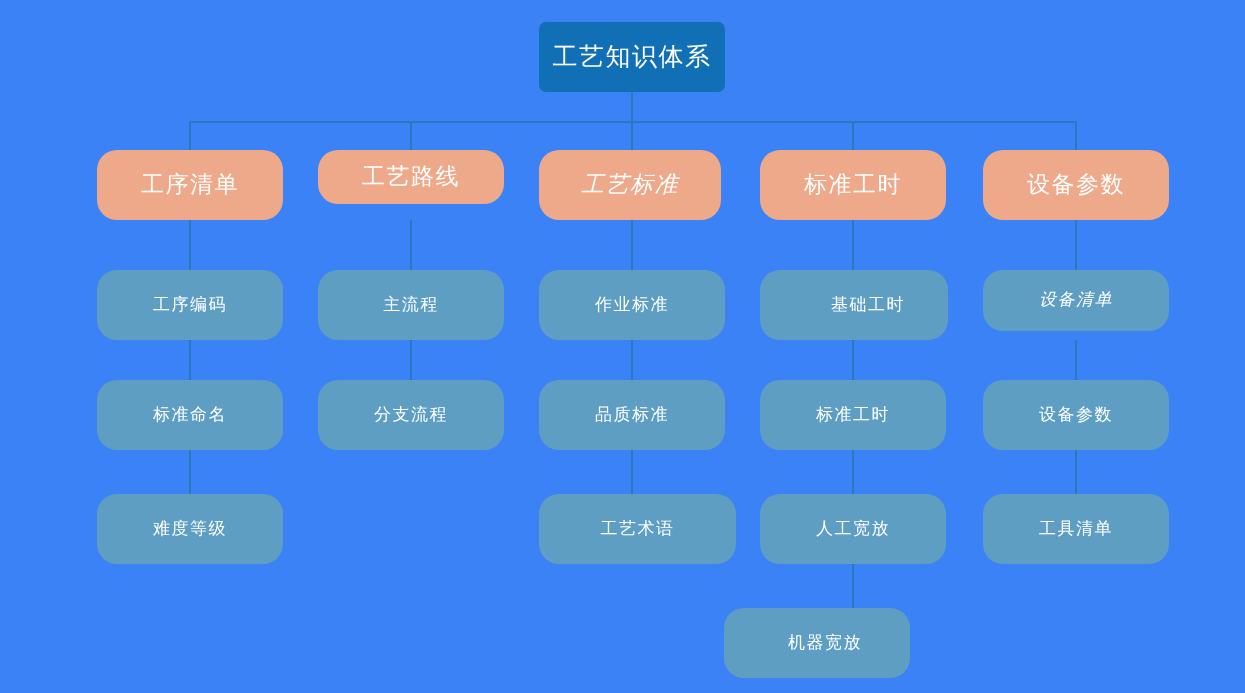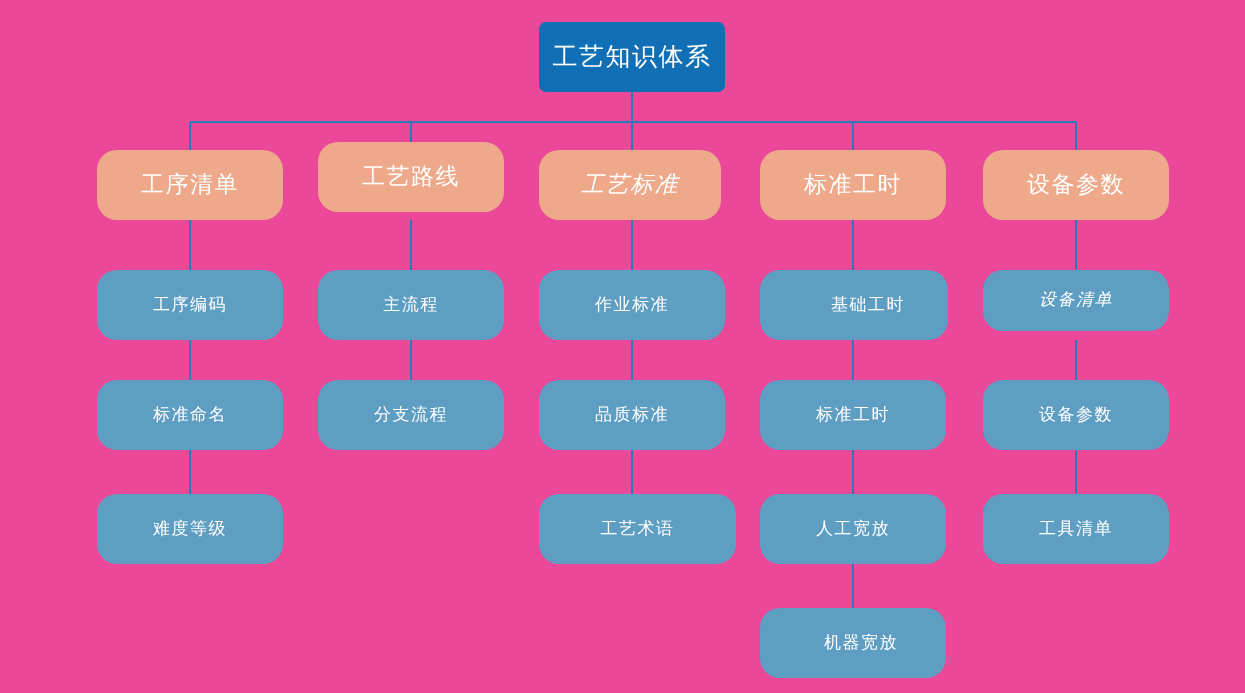--- a/index.html
+++ b/index.html
@@ -7,21 +7,21 @@
     padding: 0;
     background: #ffffff;
   }
   body {
     font-family: "Liberation Sans", "DejaVu Sans", sans-serif;
   }
   #canvas {
     position: relative;
     width: 1245px;
     height: 693px;
-    background: #ec4899;
+    background: #3b82f6;
     overflow: hidden;
   }
   #edge-layer {
     position: absolute;
     left: 0;
     top: 0;
     width: 1245px;
     height: 693px;
   }
   .node {
@@ -79,30 +79,30 @@
       <line x1="1076" y1="220" x2="1076" y2="270" stroke="#2B79BD" stroke-width="2.5" shape-rendering="crispEdges"></line>
       <line x1="1076" y1="340" x2="1076" y2="380" stroke="#2B79BD" stroke-width="2.5" shape-rendering="crispEdges"></line>
       <line x1="1076" y1="450" x2="1076" y2="494" stroke="#2B79BD" stroke-width="2.5" shape-rendering="crispEdges"></line>
     </svg>
   <div id="node-layer">
       <div class="node root" style="left: 539px; top: 22px; width: 186px; height: 70px;">工艺知识体系</div>
       <div class="node branch" style="left: 97px; top: 150px; width: 186px; height: 70px;">工序清单</div>
       <div class="node leaf" style="left: 97px; top: 270px; width: 186px; height: 70px;">工序编码</div>
       <div class="node leaf" style="left: 97px; top: 380px; width: 186px; height: 70px;">标准命名</div>
       <div class="node leaf" style="left: 97px; top: 494px; width: 186px; height: 70px;">难度等级</div>
-      <div class="node branch" style="left: 318px; top: 142px; width: 186px; height: 70px;">工艺路线</div>
+      <div class="node branch" style="left: 318px; top: 150px; width: 186px; height: 54px;">工艺路线</div>
       <div class="node leaf" style="left: 318px; top: 270px; width: 186px; height: 70px;">主流程</div>
       <div class="node leaf" style="left: 318px; top: 380px; width: 186px; height: 70px;">分支流程</div>
       <div class="node branch" style="left: 539px; top: 150px; width: 182px; height: 70px; font-style: italic;">工艺标准</div>
       <div class="node leaf" style="left: 539px; top: 270px; width: 186px; height: 70px;">作业标准</div>
       <div class="node leaf" style="left: 539px; top: 380px; width: 186px; height: 70px;">品质标准</div>
       <div class="node leaf" style="left: 539px; top: 494px; width: 197px; height: 70px;">工艺术语</div>
       <div class="node branch" style="left: 760px; top: 150px; width: 186px; height: 70px;">标准工时</div>
       <div class="node leaf" style="left: 760px; top: 270px; width: 188px; height: 70px; padding-left: 28px;">基础工时</div>
       <div class="node leaf" style="left: 760px; top: 380px; width: 186px; height: 70px;">标准工时</div>
       <div class="node leaf" style="left: 760px; top: 494px; width: 186px; height: 70px;">人工宽放</div>
-      <div class="node leaf" style="left: 760px; top: 608px; width: 186px; height: 70px; padding-left: 16px;">机器宽放</div>
+      <div class="node leaf" style="left: 724px; top: 608px; width: 186px; height: 70px; padding-left: 16px;">机器宽放</div>
       <div class="node branch" style="left: 983px; top: 150px; width: 186px; height: 70px;">设备参数</div>
       <div class="node leaf" style="left: 983px; top: 270px; width: 186px; height: 61px; font-style: italic;">设备清单</div>
       <div class="node leaf" style="left: 983px; top: 380px; width: 186px; height: 70px;">设备参数</div>
       <div class="node leaf" style="left: 983px; top: 494px; width: 186px; height: 70px;">工具清单</div>
     </div>
 </div>
 
 </body></html>

